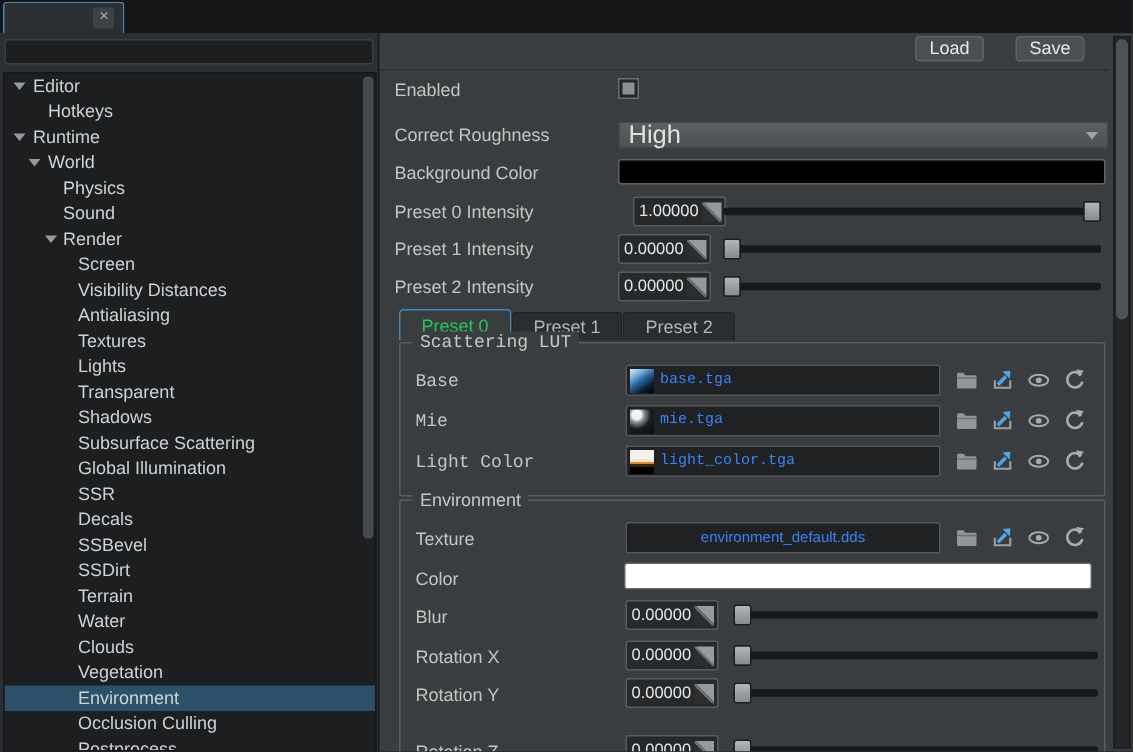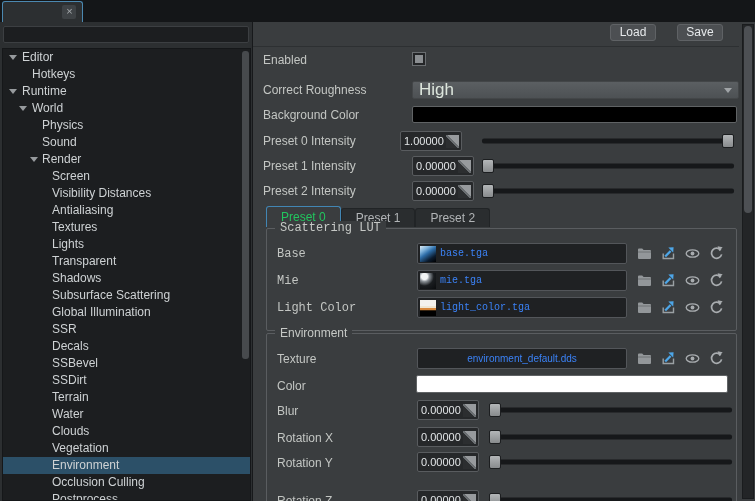--- a/index.html
+++ b/index.html
@@ -201,21 +201,21 @@
     </div>
   </div>
 
   <div class="row" style="top:83px;">
     <span class="flabel">Background Color</span>
     <div class="swatch" style="left: 159px; top: 1px; width: 325px; height: 17px; background: rgb(0, 0, 0);"></div>
   </div>
 
   <div class="row" style="top:109px;">
     <span class="flabel">Preset 0 Intensity</span>
-    <div class="numfield" style="left:147px;">
+    <div class="numfield" style="left:169px;">
       <span class="numval">1.00000</span>
       <span class="spin"></span>
     </div>
     <div class="slider" style="left:229px; width:252px;">
       <div class="track"></div>
       <div class="sthumb" style="left: calc(100% - 12px);"></div>
     </div>
   </div>
   <div class="row" style="top:134px;">
     <span class="flabel">Preset 1 Intensity</span>

